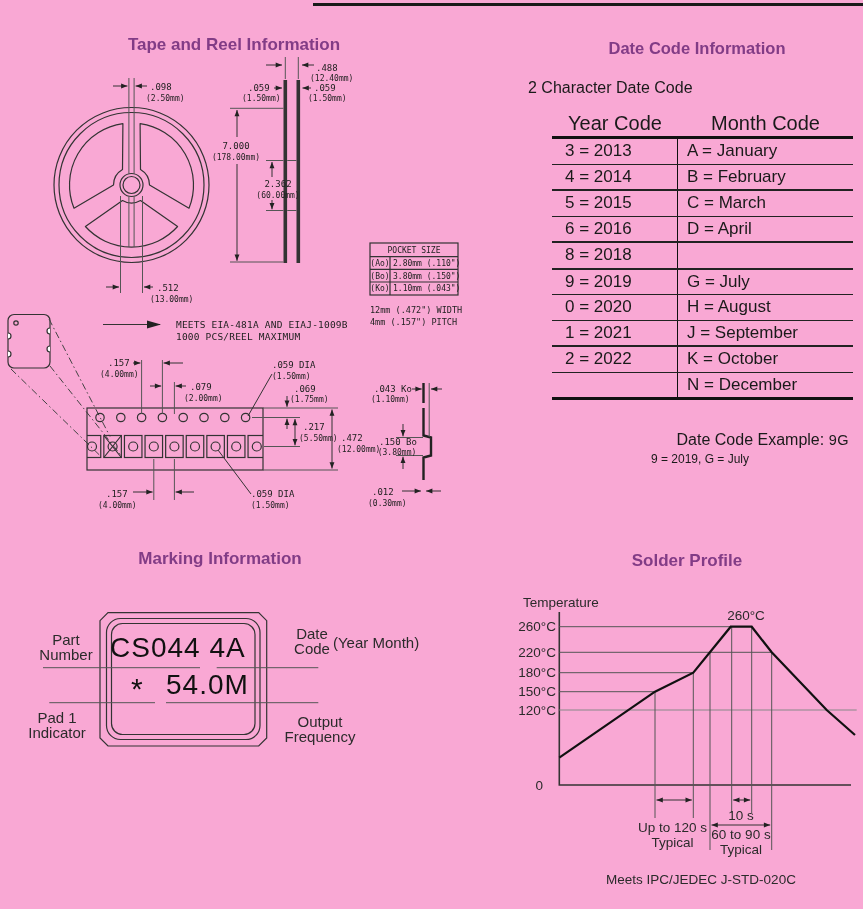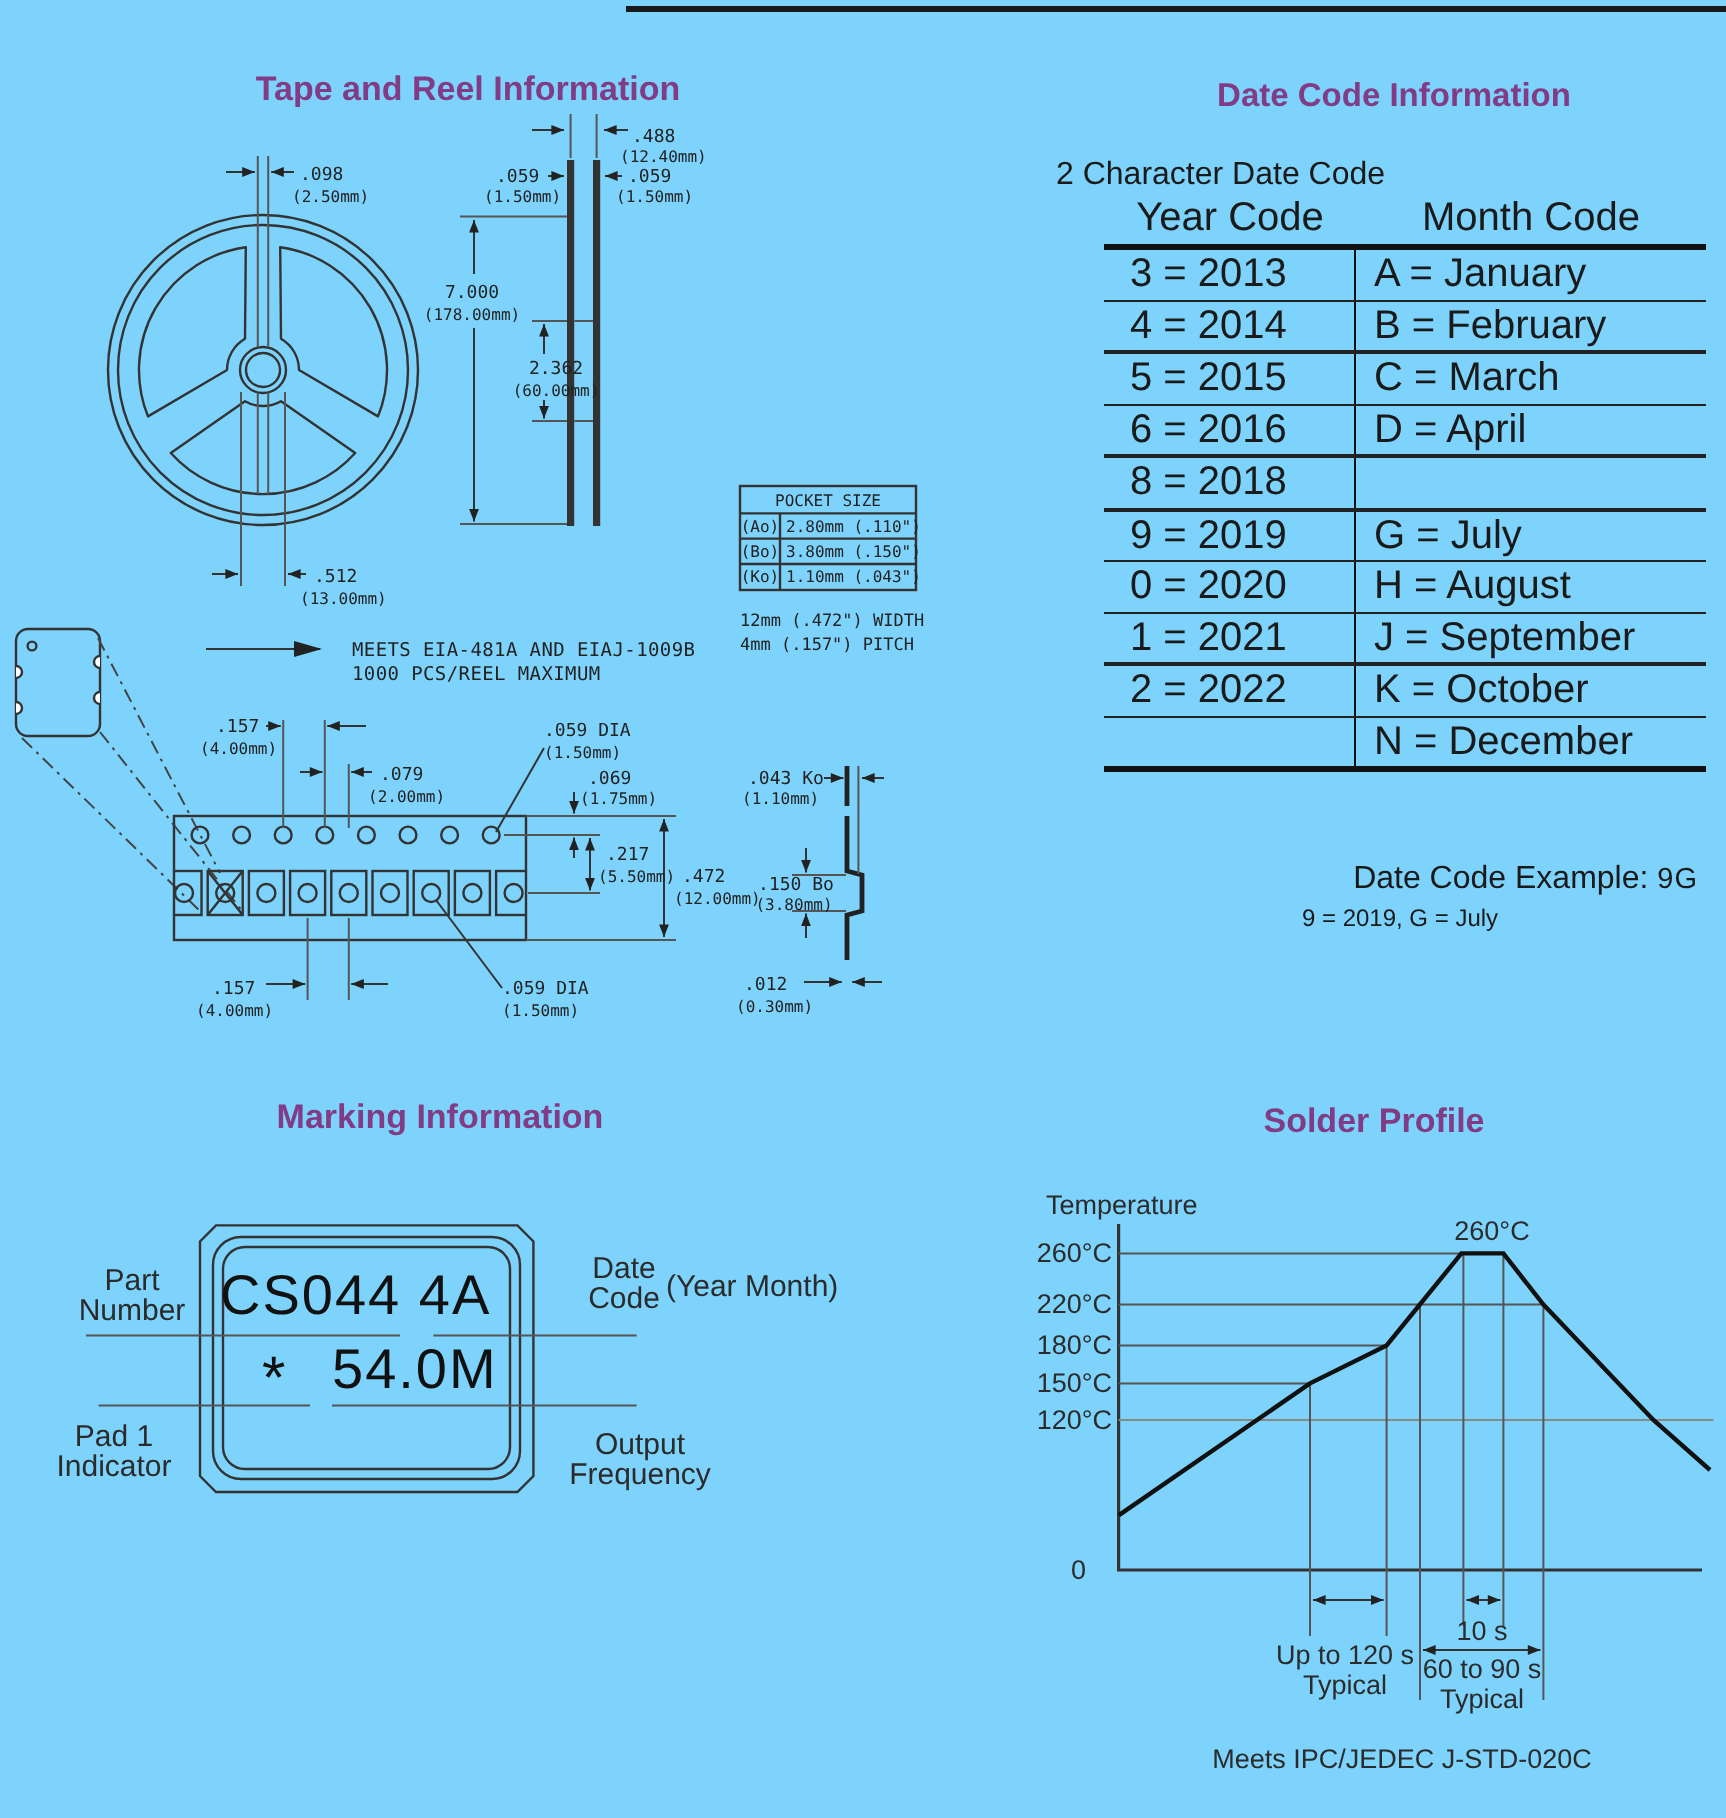--- a/index.html
+++ b/index.html
@@ -1,16 +1,16 @@
 <!DOCTYPE html>
 <html><head>
 <meta charset="utf-8">
 <style>
   html,body{margin:0;padding:0;background:#fff}
-  .page{position:relative;width:863px;height:909px;background:#7dd3fc;overflow:hidden;font-family:"Liberation Sans",sans-serif;color:#1a1a1a}
+  .page{position:relative;width:863px;height:909px;background:#f9a8d4;overflow:hidden;font-family:"Liberation Sans",sans-serif;color:#1a1a1a}
   .hdr-rule{position:absolute;left:313px;top:3px;width:550px;height:2.5px;background:#1a1a1a}
   .sec-title{position:absolute;font:bold 17px "Liberation Sans",sans-serif;color:#823c86;text-align:center;width:320px}
   #t-title{left:74px;top:35px}
   #d-title{left:537px;top:39px;font-size:16.5px}
   #m-title{left:60px;top:549px}
   #s-title{left:527px;top:551px}
   svg{position:absolute;overflow:visible}
   .ln{stroke:#333;stroke-width:1.2;fill:none}
   .lnb{stroke:#222;stroke-width:2.4;fill:none}
   .thin{stroke:#555;stroke-width:1;fill:none}
@@ -18,26 +18,26 @@
   .dd{stroke:#444;stroke-width:1;fill:none;stroke-dasharray:7 3 1.5 3}
   .cad{font:9px "DejaVu Sans Mono",monospace;fill:#222}
   .cads{font:8px "DejaVu Sans Mono",monospace;fill:#222}
   .cadn{font:8.5px "DejaVu Sans Mono",monospace;fill:#222}
   .cadm{font:9.5px "DejaVu Sans Mono",monospace;fill:#222;letter-spacing:.2px}
   .lbl{font:15px "Liberation Sans",sans-serif;fill:#2b2b2b}
   .mark{font:28px "Liberation Sans",sans-serif;fill:#111;letter-spacing:1px}
   .sp{font:13.5px "Liberation Sans",sans-serif;fill:#2b2b2b}
   
   .d-sub{position:absolute;left:528px;top:79px;width:300px;text-align:left;font-size:16px}
-  .dc-table{position:absolute;left:552px;top:98px;width:301px}
+  .dc-table{position:absolute;left:552px;top:112px;width:301px}
   .dc-head{display:flex;height:24px;font-size:20px}
   .dc-head .h1{width:126px;text-align:center}
   .dc-head .h2{flex:1;text-align:center}
   .dc-body{border-top:3px solid #111;border-bottom:3px solid #111}
-  .dcr{display:flex;height:24.5px;line-height:24px;border-bottom:1px solid #222;font-size:20px}
+  .dcr{display:flex;height:24.5px;line-height:24px;border-bottom:1px solid #222;font-size:17px}
   .dcr.tk{border-bottom-width:2px}
   .dcr:last-child{border-bottom:none}
   .dcy{width:126px;border-right:1.5px solid #111;padding-left:13px;box-sizing:border-box}
   .dcm{flex:1;padding-left:9px}
   .d-ex1{position:absolute;left:529px;top:431px;width:320px;text-align:right;font-size:16px}
   .d-ex1 .exv{font-size:14.5px;letter-spacing:.5px}
   .d-ex2{position:absolute;left:540px;top:452px;width:320px;text-align:center;font-size:12px}
 </style>
 </head>
 <body>

